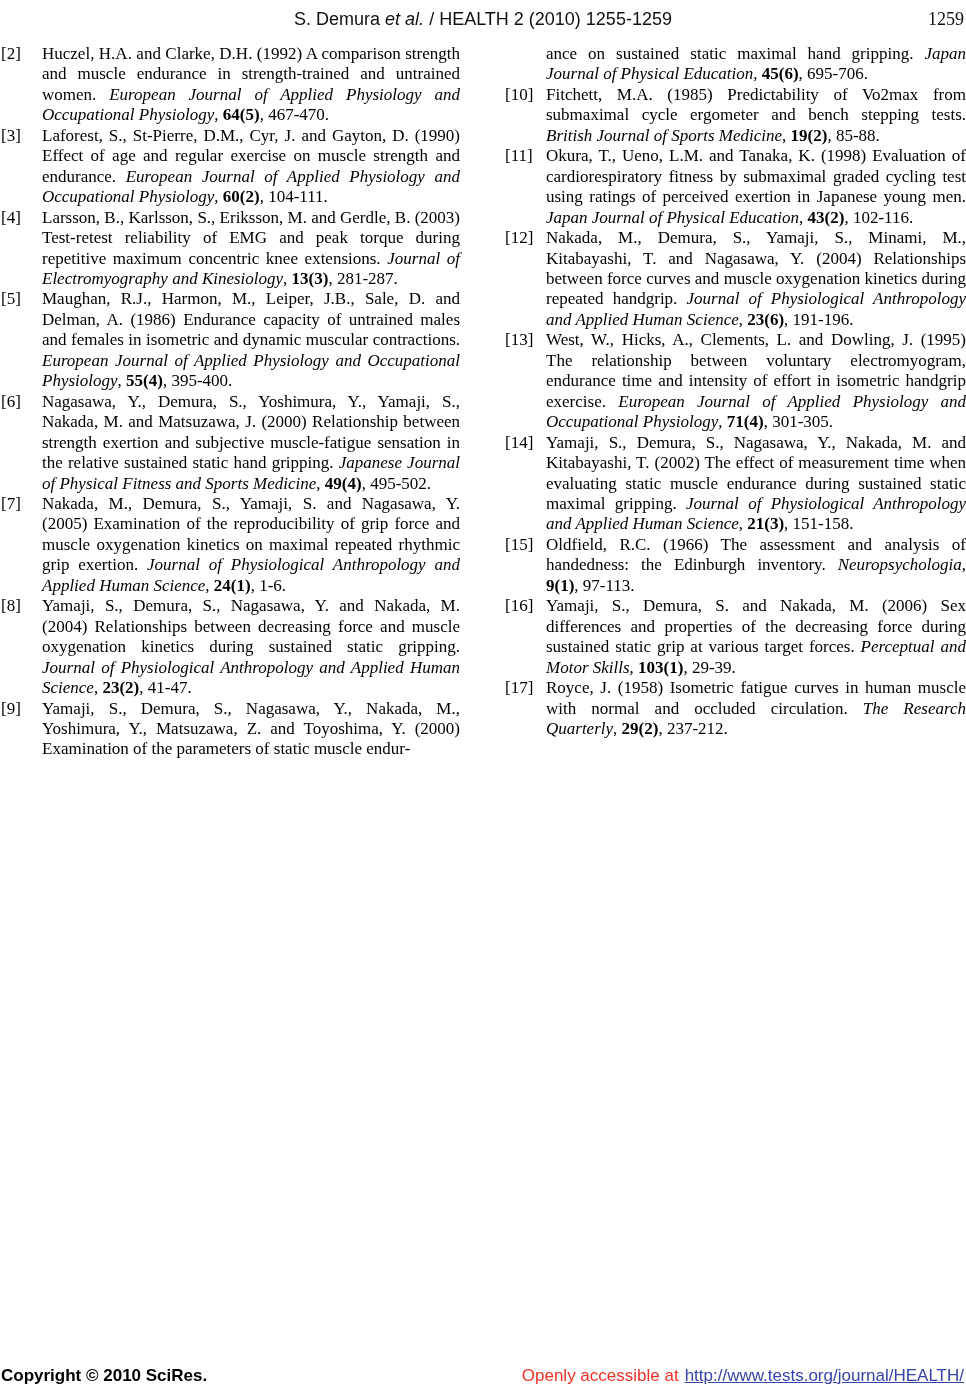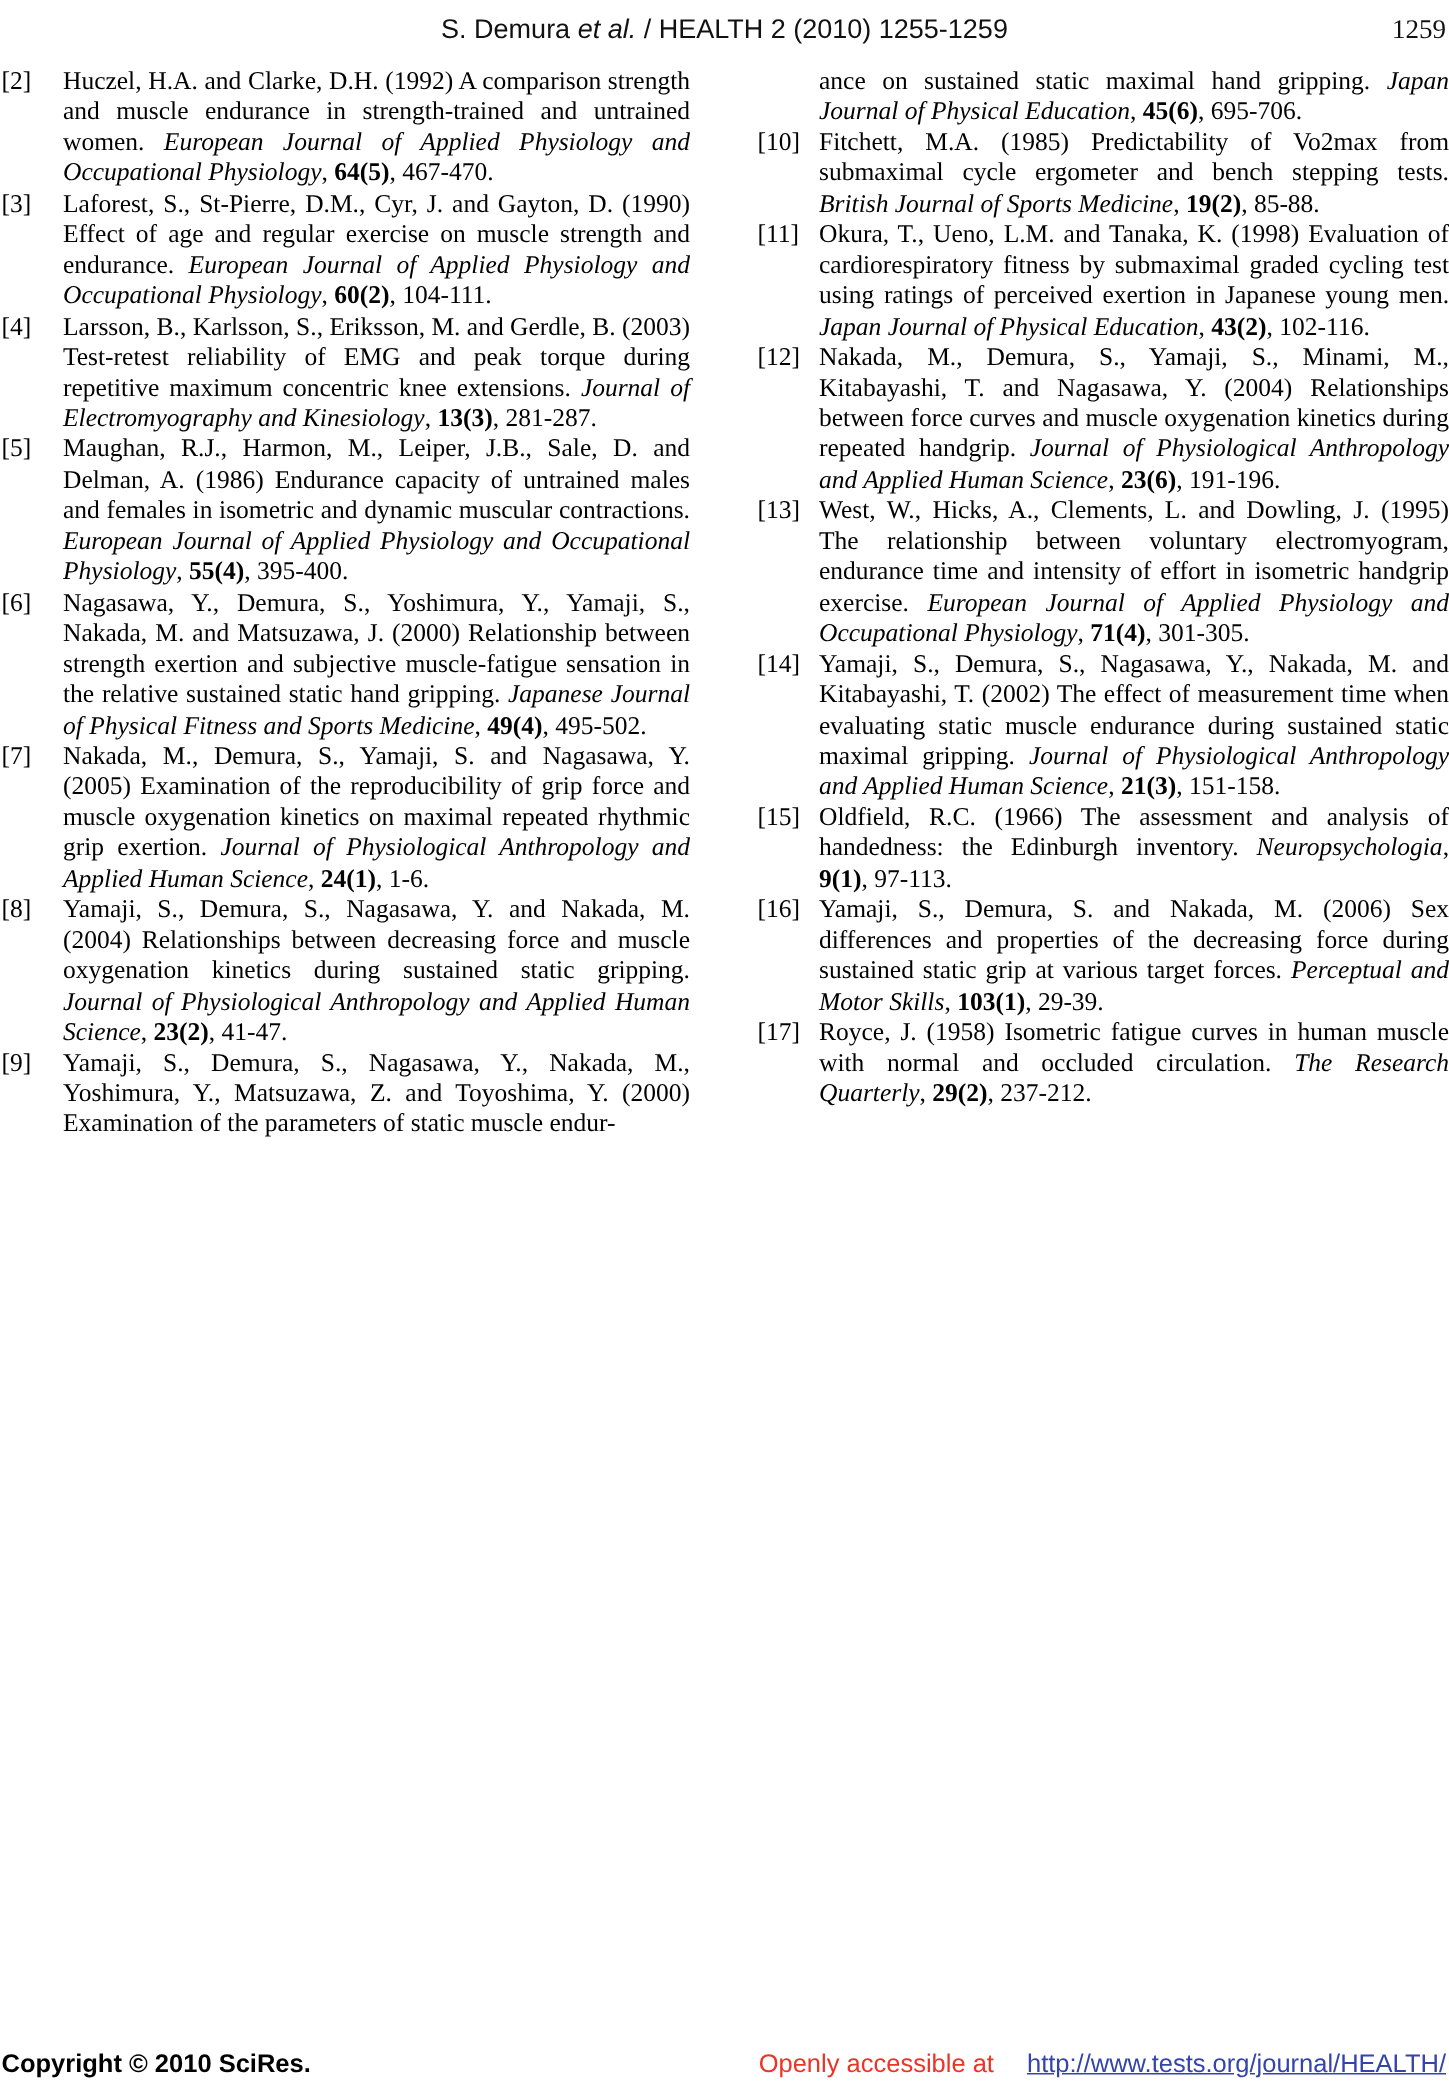--- a/index.html
+++ b/index.html
@@ -60,21 +60,21 @@
   .footer {
     position: absolute;
     left: 1px; right: 2px; bottom: 2px;
     display: flex;
     justify-content: space-between;
     align-items: flex-start;
     font-family: "Liberation Sans", sans-serif;
     font-size: 17px;
   }
   .copyright { font-weight: bold; color: #000; }
-  .footer-right { display: flex; align-items: baseline; gap: 22px; }
+  .footer-right { display: flex; align-items: baseline; gap: 6px; }
   .access-statement { color: var(--accent-red, #ed3226); }
   .journal-link {
     color: var(--link-blue, #3444a8);
     text-decoration: underline;
     cursor: pointer;
   }
 </style>
 </head>
 <body>
 

